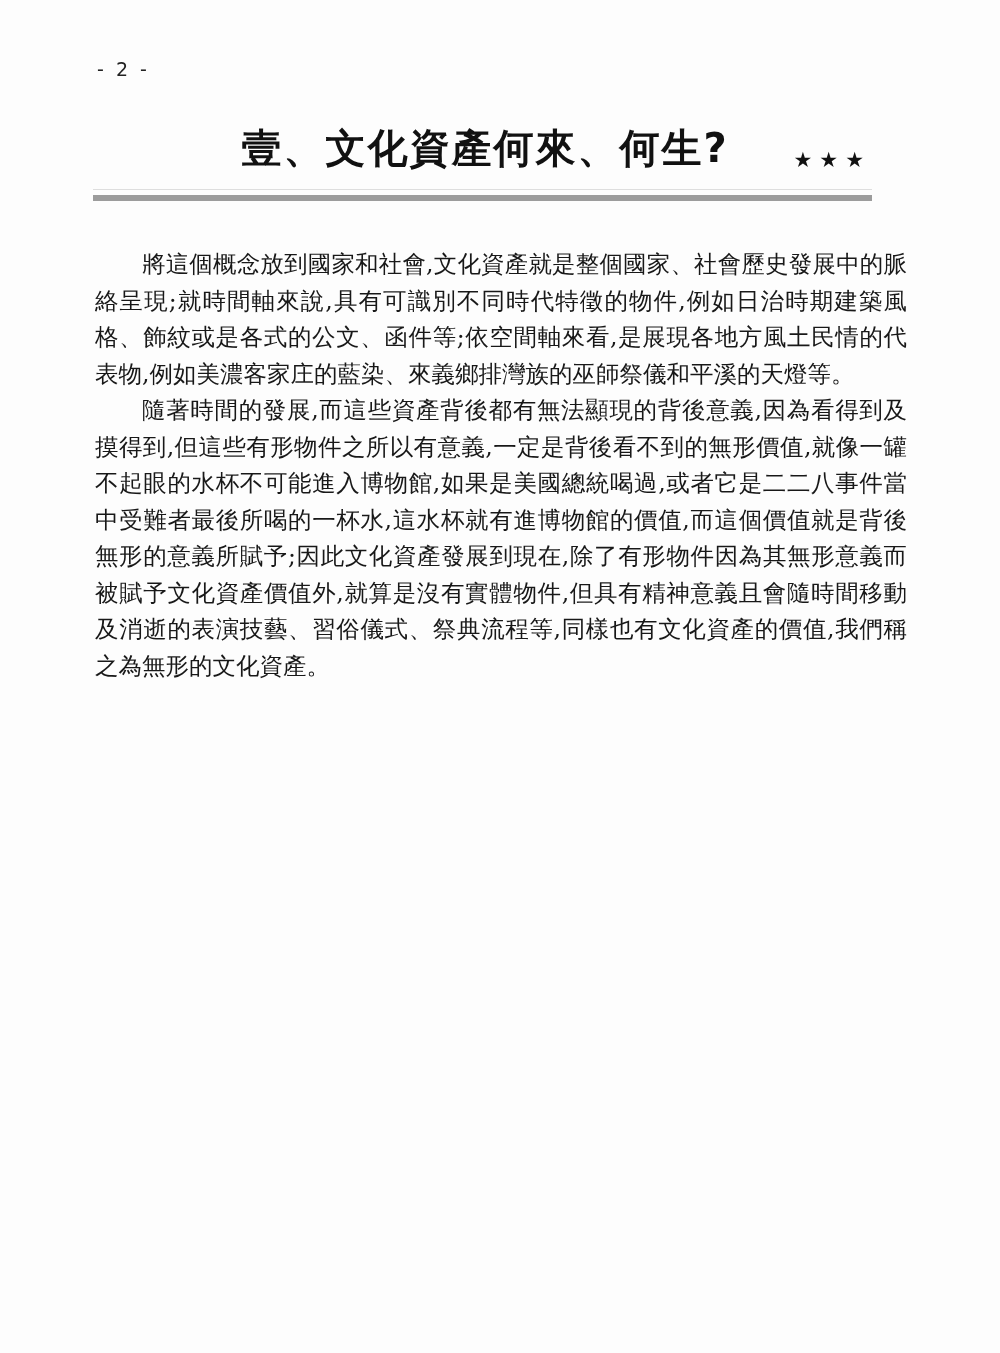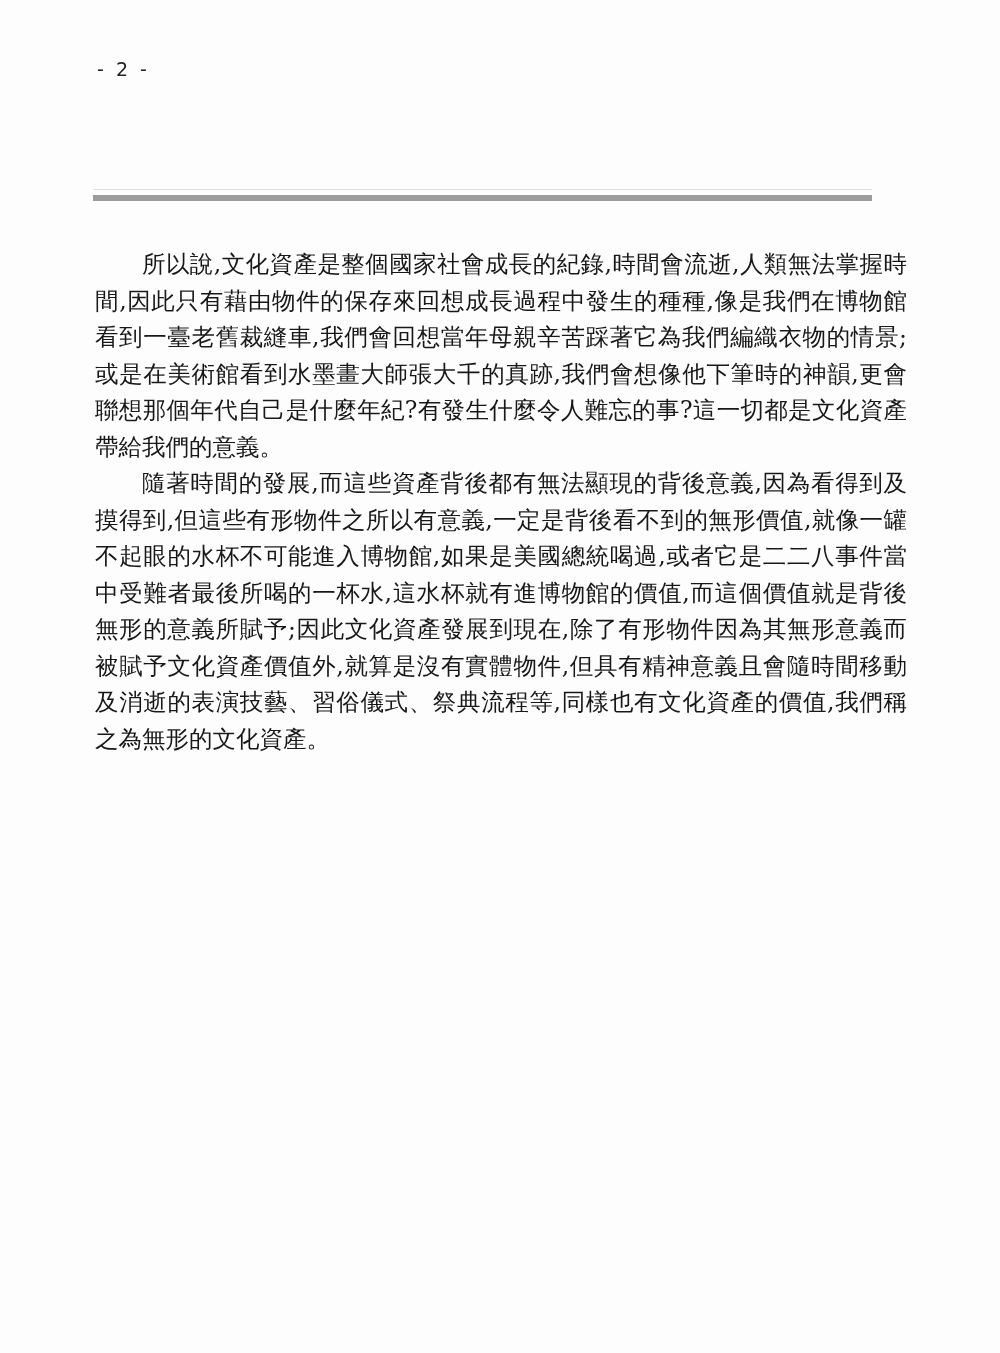--- a/index.html
+++ b/index.html
@@ -90,22 +90,26 @@
     word-break: break-all;
   }
 </style>
 </head>
 <body>
 
 <div class="page">
 
   <div class="page-number">- 2 -</div>
 
+  <div class="header">
+    <div class="section-title">壹、文化資產何來、何生?</div>
+    <div class="section-stars">★★★</div>
+  </div>
 
   <div class="rule-thin"></div>
   <div class="rule-thick"></div>
 
   <div class="body-text">
-    <p>所以說,文化資產是整個國家社會成長的紀錄,時間會流逝,人類無法掌握時間,因此只有藉由物件的保存來回想成長過程中發生的種種,像是我們在博物館看到一臺老舊裁縫車,我們會回想當年母親辛苦踩著它為我們編織衣物的情景;或是在美術館看到水墨畫大師張大千的真跡,我們會想像他下筆時的神韻,更會聯想那個年代自己是什麼年紀?有發生什麼令人難忘的事?這一切都是文化資產帶給我們的意義。</p>
+    <p>將這個概念放到國家和社會,文化資產就是整個國家、社會歷史發展中的脈絡呈現;就時間軸來說,具有可識別不同時代特徵的物件,例如日治時期建築風格、飾紋或是各式的公文、函件等;依空間軸來看,是展現各地方風土民情的代表物,例如美濃客家庄的藍染、來義鄉排灣族的巫師祭儀和平溪的天燈等。</p>
     <p>隨著時間的發展,而這些資產背後都有無法顯現的背後意義,因為看得到及摸得到,但這些有形物件之所以有意義,一定是背後看不到的無形價值,就像一罐不起眼的水杯不可能進入博物館,如果是美國總統喝過,或者它是二二八事件當中受難者最後所喝的一杯水,這水杯就有進博物館的價值,而這個價值就是背後無形的意義所賦予;因此文化資產發展到現在,除了有形物件因為其無形意義而被賦予文化資產價值外,就算是沒有實體物件,但具有精神意義且會隨時間移動及消逝的表演技藝、習俗儀式、祭典流程等,同樣也有文化資產的價值,我們稱之為無形的文化資產。</p>
   </div>
 
 </div>
 
 </body></html>

